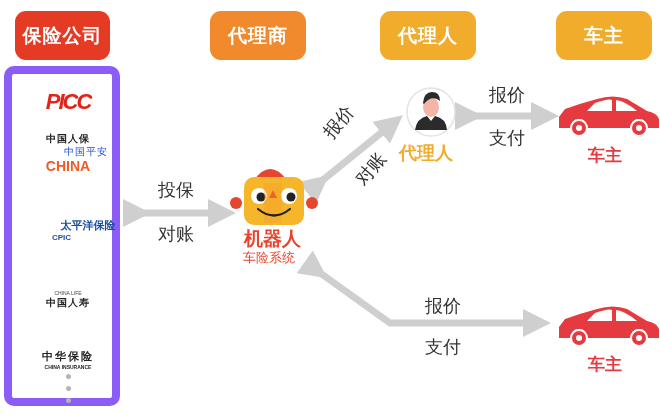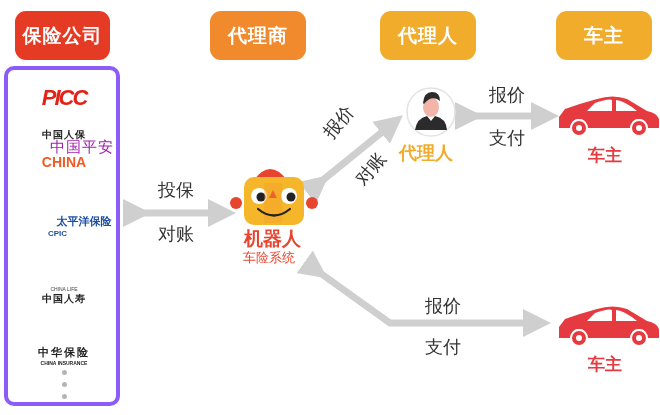--- a/index.html
+++ b/index.html
@@ -12,26 +12,26 @@
       font-size: 19px; display: flex; align-items: center; justify-content: center;
       letter-spacing: 1px;
     }
     .tag-insurer { left: 15px; width: 95px; background: #e53a24; }
     .tag-dealer  { left: 210px; width: 96px; background: #f08a2c; }
     .tag-agent   { left: 380px; width: 96px; background: #f0ac2a; }
     .tag-owner   { left: 556px; width: 96px; background: #f0ac2a; }
 
     .insurer-panel {
       position: absolute; left: 4px; top: 66px; width: 116px; height: 340px;
-      border: 4px solid #8b5cf6; border-radius: 10px; background: #fff;
+      border: 8px solid #8b5cf6; border-radius: 10px; background: #fff;
     }
     .logo { position: absolute; left: 0; width: 112px; text-align: center; }
     .picc-mark { font-family: "Liberation Sans", sans-serif; font-weight: 900; font-size: 22px; color: #e2231a; letter-spacing: -2px; line-height: 22px; font-style: italic; }
     .picc-cn { font-size: 10px; font-weight: bold; color: #222; margin-top: 19px; letter-spacing: 1px; }
-    .pingan-cn { font-size: 15px; color: #a21caf; letter-spacing: 1px; line-height: 15px; padding-left: 36px; }
+    .pingan-cn { font-size: 10px; color: #1d4ed8; letter-spacing: 1px; line-height: 15px; padding-left: 36px; }
     .pingan-en { font-family: "Liberation Sans", sans-serif; font-size: 14px; color: #f05a24; font-weight: bold; line-height: 15px; }
     .cpic-cn { font-size: 11px; font-weight: bold; color: #1d4fa0; margin-top: 2px; }
     .cpic-en { font-family: "Liberation Sans", sans-serif; font-size: 8px; font-weight: bold; color: #1d4fa0; text-align: left; padding-left: 20px; }
     .cl-en { font-family: "Liberation Sans", sans-serif; font-size: 5px; color: #444; }
     .cl-cn { font-size: 10px; font-weight: bold; color: #222; letter-spacing: 1px; }
     .ci-cn { font-size: 11px; font-weight: bold; color: #222; letter-spacing: 2px; margin-top: 2px; }
     .ci-en { font-family: "Liberation Sans", sans-serif; font-size: 5px; font-weight: bold; color: #222; }
     .dots { position: absolute; left: 54px; width: 6px; }
     .dot { width: 5px; height: 5px; border-radius: 50%; background: #b5b5b5; margin-bottom: 7px; }
 

